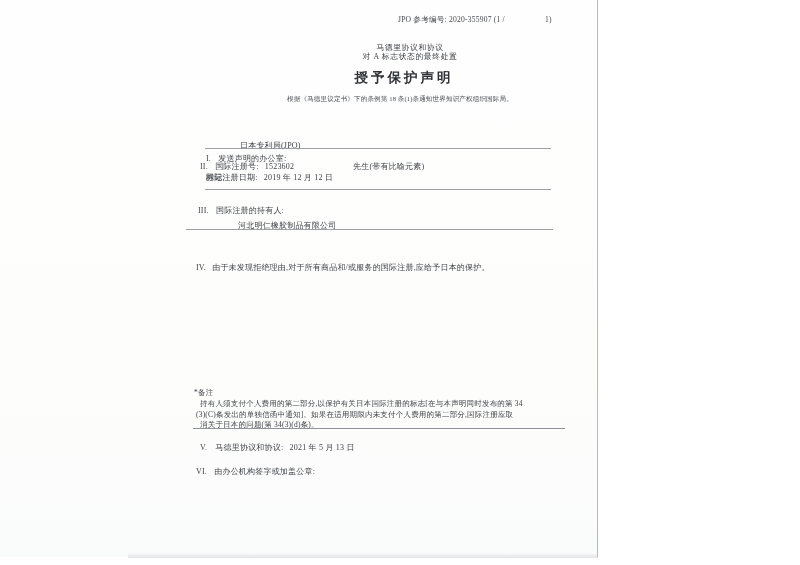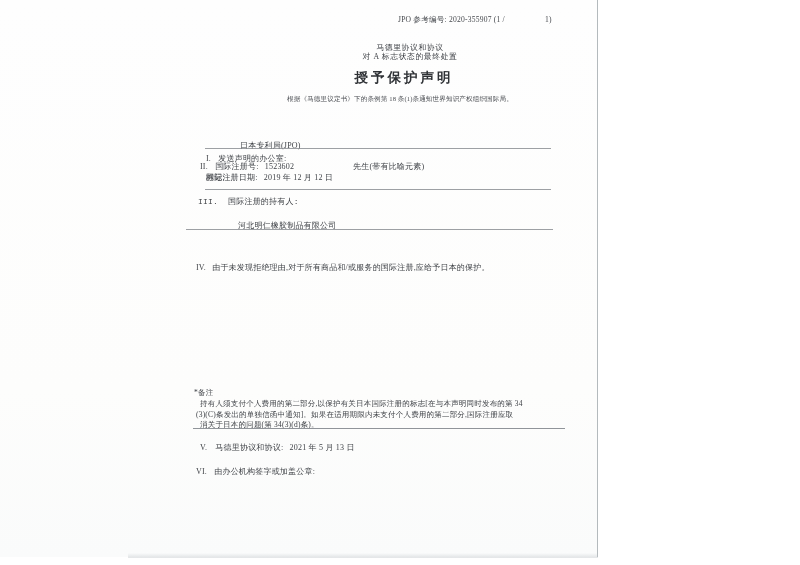--- a/index.html
+++ b/index.html
@@ -61,21 +61,21 @@
     <span class="gap4">1523602</span>
   </div>
   <div class="line" style="left:206px;top:173px;">标记:</div>
   <div class="line" style="left:353px;top:162px;">先生(带有比喻元素)</div>
   <div class="line" style="left:206px;top:173px;text-align:right;">
     <span class="num">国际注册日期:</span>
     <span class="gap4">2019 年 12 月 12 日</span>
   </div>
   <div class="rule" style="left:205px;top:189px;width:346px;"></div>
 
-  <div class="line" style="left:198px;top:197px;font-family:Liberation Mono, monospace;">
+  <div class="line" style="left:198px;top:206px;">
     <span class="num">III.</span>
     <span class="gap5">国际注册的持有人:</span>
   </div>
   <div class="line" style="left:238px;top:221px;">河北明仁橡胶制品有限公司</div>
   <div class="rule" style="left:186px;top:229px;width:367px;"></div>
 
   <div class="line" style="left:196px;top:243px;margin-top:20px;">
     <span class="num">IV.</span>
     <span class="gap4">由于未发现拒绝理由,对于所有商品和/或服务的国际注册,应给予日本的保护。</span>
   </div>

